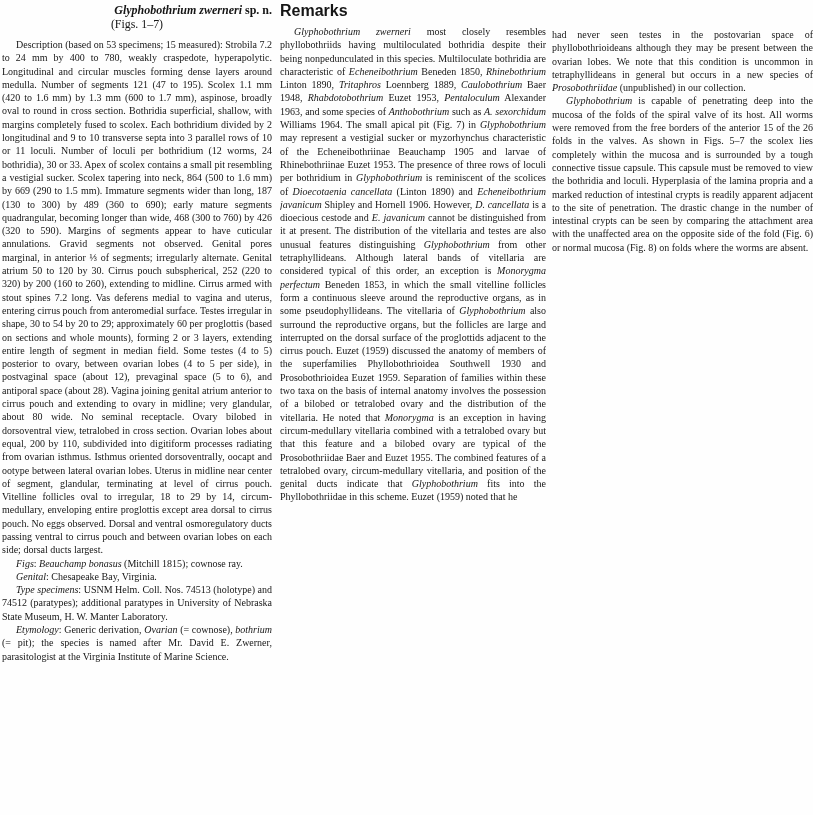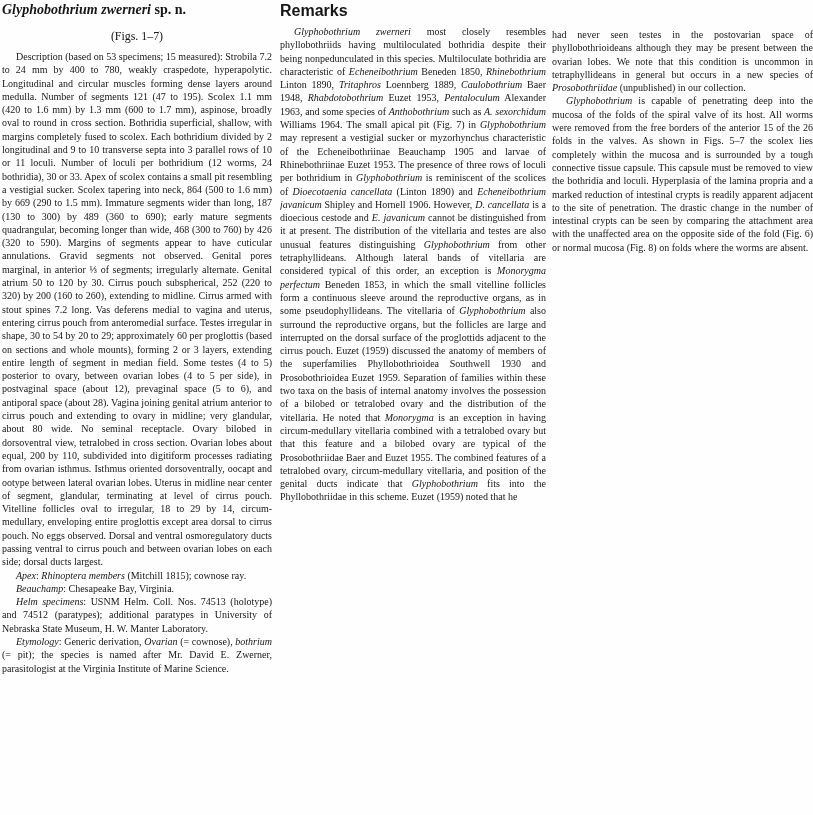--- a/index.html
+++ b/index.html
@@ -30,27 +30,27 @@
     line-height: 13.3px;
     text-align: justify;
     hyphens: auto; -webkit-hyphens: auto;
   }
   .para-indent   { text-indent: 14px; }
   .para-noindent { text-indent: 0; }
   .it { font-style: italic; }
   .bd { font-weight: bold; }
   .title {
     margin: 1px 0 0 0;
-    font-size: 14px;
+    font-size: 12px;
     line-height: 14px;
-    text-align: left;
+    text-align: right;
     font-weight: bold;
   }
   .figs {
-    margin: 12px 0 7px 0;
+    margin: 0 0 7px 0;
     font-size: 11.9px;
     line-height: 14px;
     text-align: center;
   }
   .remarks {
     margin: 2px 0 8px 0;
     font-family: "Liberation Sans", sans-serif;
     font-size: 16px;
     line-height: 13px;
     font-weight: bold;
@@ -59,23 +59,23 @@
 </head>
 <body>
 
 <div class="page">
 
   <div class="col col-left">
     <h1 class="title blk"><span class="bd it">Glyphobothrium zwerneri</span><span class="bd"> sp. n.</span></h1>
     <div class="figs">(Figs. 1–7)</div>
     <div>
         <p class="blk para-indent"><span class="">Description (based on 53 specimens; 15 measured): Strobila 7.2 to 24 mm by 400 to 780, weakly craspedote, hyperapolytic. Longitudinal and circular muscles forming dense layers around medulla. Number of segments 121 (47 to 195). Scolex 1.1 mm (420 to 1.6 mm) by 1.3 mm (600 to 1.7 mm), aspinose, broadly oval to round in cross section. Bothridia superficial, shallow, with margins completely fused to scolex. Each bothridium divided by 2 longitudinal and 9 to 10 transverse septa into 3 parallel rows of 10 or 11 loculi. Number of loculi per bothridium (12 worms, 24 bothridia), 30 or 33. Apex of scolex contains a small pit resembling a vestigial sucker. Scolex tapering into neck, 864 (500 to 1.6 mm) by 669 (290 to 1.5 mm). Immature segments wider than long, 187 (130 to 300) by 489 (360 to 690); early mature segments quadrangular, becoming longer than wide, 468 (300 to 760) by 426 (320 to 590). Margins of segments appear to have cuticular annulations. Gravid segments not observed. Genital pores marginal, in anterior ⅓ of segments; irregularly alternate. Genital atrium 50 to 120 by 30. Cirrus pouch subspherical, 252 (220 to 320) by 200 (160 to 260), extending to midline. Cirrus armed with stout spines 7.2 long. Vas deferens medial to vagina and uterus, entering cirrus pouch from anteromedial surface. Testes irregular in shape, 30 to 54 by 20 to 29; approximately 60 per proglottis (based on sections and whole mounts), forming 2 or 3 layers, extending entire length of segment in median field. Some testes (4 to 5) posterior to ovary, between ovarian lobes (4 to 5 per side), in postvaginal space (about 12), prevaginal space (5 to 6), and antiporal space (about 28). Vagina joining genital atrium anterior to cirrus pouch and extending to ovary in midline; very glandular, about 80 wide. No seminal receptacle. Ovary bilobed in dorsoventral view, tetralobed in cross section. Ovarian lobes about equal, 200 by 110, subdivided into digitiform processes radiating from ovarian isthmus. Isthmus oriented dorsoventrally, oocapt and ootype between lateral ovarian lobes. Uterus in midline near center of segment, glandular, terminating at level of cirrus pouch. Vitelline follicles oval to irregular, 18 to 29 by 14, circum-medullary, enveloping entire proglottis except area dorsal to cirrus pouch. No eggs observed. Dorsal and ventral osmoregulatory ducts passing ventral to cirrus pouch and between ovarian lobes on each side; dorsal ducts largest.</span></p>
-        <p class="blk para-indent"><span class="it ">Apex</span><span class="">: </span><span class="it ">Rhinoptera members</span><span class=""> (Mitchill 1815); cownose ray.</span></p>
-        <p class="blk para-indent"><span class="it ">Beauchamp</span><span class="">: Chesapeake Bay, Virginia.</span></p>
-        <p class="blk para-indent"><span class="it ">Helm specimens</span><span class="">: USNM Helm. Coll. Nos. 74513 (holotype) and 74512 (paratypes); additional paratypes in University of Nebraska State Museum, H. W. Manter Laboratory.</span></p>
+        <p class="blk para-indent"><span class="it ">Figs</span><span class="">: </span><span class="it ">Beauchamp bonasus</span><span class=""> (Mitchill 1815); cownose ray.</span></p>
+        <p class="blk para-indent"><span class="it ">Genital</span><span class="">: Chesapeake Bay, Virginia.</span></p>
+        <p class="blk para-indent"><span class="it ">Type specimens</span><span class="">: USNM Helm. Coll. Nos. 74513 (holotype) and 74512 (paratypes); additional paratypes in University of Nebraska State Museum, H. W. Manter Laboratory.</span></p>
         <p class="blk para-indent"><span class="it ">Etymology</span><span class="">: Generic derivation, </span><span class="it ">Ovarian</span><span class=""> (= cownose), </span><span class="it ">bothrium</span><span class=""> (= pit); the species is named after Mr. David E. Zwerner, parasitologist at the Virginia Institute of Marine Science.</span></p>
       </div>
   </div>
 
   <div class="col col-middle">
     <h2 class="remarks">Remarks</h2>
     <div>
         <p class="blk para-indent"><span class="it ">Glyphobothrium zwerneri</span><span class=""> most closely resembles phyllobothriids having multiloculated bothridia despite their being nonpedunculated in this species. Multiloculate bothridia are characteristic of </span><span class="it ">Echeneibothrium</span><span class=""> Beneden 1850, </span><span class="it ">Rhinebothrium</span><span class=""> Linton 1890, </span><span class="it ">Tritaphros</span><span class=""> Loennberg 1889, </span><span class="it ">Caulobothrium</span><span class=""> Baer 1948, </span><span class="it ">Rhabdotobothrium</span><span class=""> Euzet 1953, </span><span class="it ">Pentaloculum</span><span class=""> Alexander 1963, and some species of </span><span class="it ">Anthobothrium</span><span class=""> such as </span><span class="it ">A. sexorchidum</span><span class=""> Williams 1964. The small apical pit (Fig. 7) in </span><span class="it ">Glyphobothrium</span><span class=""> may represent a vestigial sucker or myzorhynchus characteristic of the Echeneibothriinae Beauchamp 1905 and larvae of Rhinebothriinae Euzet 1953. The presence of three rows of loculi per bothridium in </span><span class="it ">Glyphobothrium</span><span class=""> is reminiscent of the scolices of </span><span class="it ">Dioecotaenia cancellata</span><span class=""> (Linton 1890) and </span><span class="it ">Echeneibothrium javanicum</span><span class=""> Shipley and Hornell 1906. However, </span><span class="it ">D. cancellata</span><span class=""> is a dioecious cestode and </span><span class="it ">E. javanicum</span><span class=""> cannot be distinguished from it at present. The distribution of the vitellaria and testes are also unusual features distinguishing </span><span class="it ">Glyphobothrium</span><span class=""> from other tetraphyllideans. Although lateral bands of vitellaria are considered typical of this order, an exception is </span><span class="it ">Monorygma perfectum</span><span class=""> Beneden 1853, in which the small vitelline follicles form a continuous sleeve around the reproductive organs, as in some pseudophyllideans. The vitellaria of </span><span class="it ">Glyphobothrium</span><span class=""> also surround the reproductive organs, but the follicles are large and interrupted on the dorsal surface of the proglottids adjacent to the cirrus pouch. Euzet (1959) discussed the anatomy of members of the superfamilies Phyllobothrioidea Southwell 1930 and Prosobothrioidea Euzet 1959. Separation of families within these two taxa on the basis of internal anatomy involves the possession of a bilobed or tetralobed ovary and the distribution of the vitellaria. He noted that </span><span class="it ">Monorygma</span><span class=""> is an exception in having circum-medullary vitellaria combined with a tetralobed ovary but that this feature and a bilobed ovary are typical of the Prosobothriidae Baer and Euzet 1955. The combined features of a tetralobed ovary, circum-medullary vitellaria, and position of the genital ducts indicate that </span><span class="it ">Glyphobothrium</span><span class=""> fits into the Phyllobothriidae in this scheme. Euzet (1959) noted that he</span></p>
       </div>
   </div>

